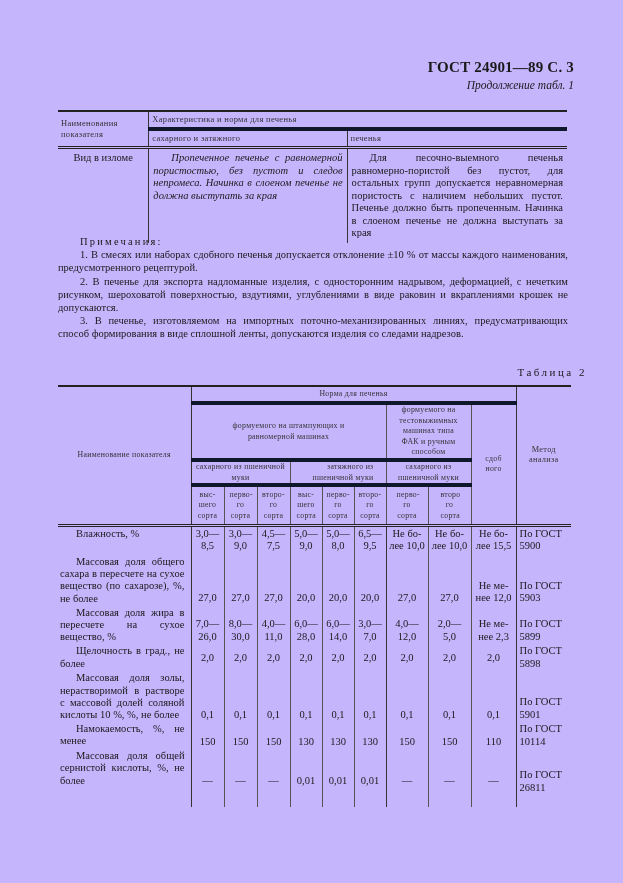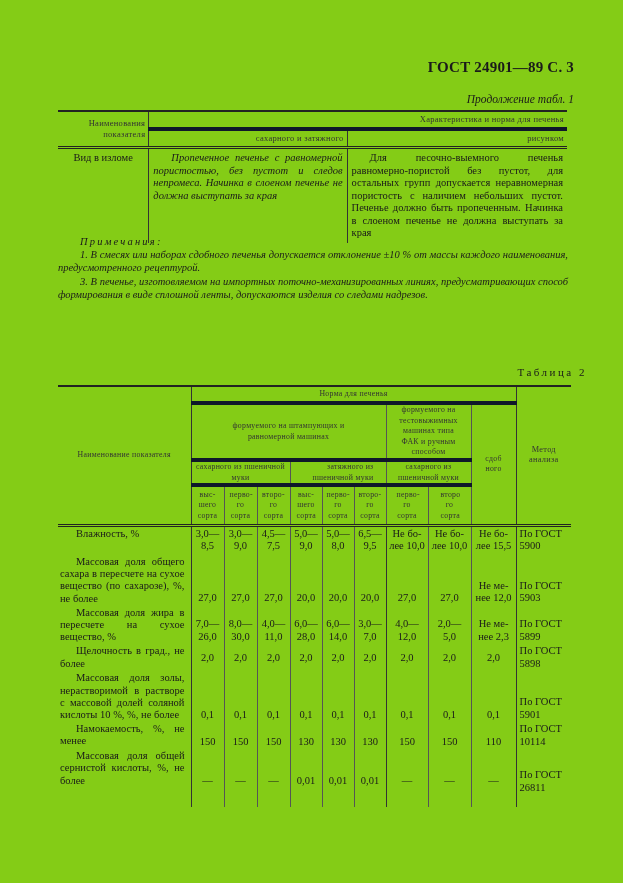--- a/index.html
+++ b/index.html
@@ -1,32 +1,32 @@
 <!DOCTYPE html>
 <html><head>
 <meta charset="utf-8">
 <style>
   html, body { margin: 0; padding: 0; background: #ffffff; }
   body { width: 623px; height: 883px; position: relative; overflow: hidden;
          font-family: "Liberation Serif", "DejaVu Serif", serif; color: #1a1a1a; }
-  .page { position: absolute; left: 0; top: 0; width: 623px; height: 883px; background: #84cc16; }
+  .page { position: absolute; left: 0; top: 0; width: 623px; height: 883px; background: #c4b5fd; }
 
   .gost-header { position: absolute; right: 49px; top: 59px; font-weight: bold; font-size: 15px; letter-spacing: 0.2px; }
-  .continuation { position: absolute; right: 49px; top: 93px; font-style: italic; font-size: 11.5px; }
+  .continuation { position: absolute; right: 49px; top: 79px; font-style: italic; font-size: 11.5px; }
 
   
   table { border-collapse: collapse; }
   .t1 { position: absolute; left: 58px; top: 110px; width: 509px; font-size: 10.5px; }
-  .t1 th { font-weight: normal; font-size: 8.5px; color: #333; text-align: right; padding: 2px 3px; letter-spacing: 0.3px; line-height: 11px; }
+  .t1 th { font-weight: normal; font-size: 8.5px; color: #333; text-align: left; padding: 2px 3px; letter-spacing: 0.3px; line-height: 11px; }
   .t1 td { vertical-align: top; padding: 3px 4px; line-height: 12.5px; }
   .t1 .c1 { width: 88px; }
   .t1 .c2 { width: 192px; }
   .t1 .c3 { width: 213px; }
 
-  .notes { position: absolute; left: 58px; top: 235px; width: 510px; font-size: 10.5px; line-height: 13.2px; text-align: justify; font-style: italic; }
+  .notes { position: absolute; left: 58px; top: 235px; width: 510px; font-size: 10.5px; line-height: 13.2px; text-align: justify; }
   .notes p { margin: 0; text-indent: 22px; }
   .notes .notes-title { letter-spacing: 2.2px; }
 
   .para { position: absolute; left: 58px; top: 334px; width: 510px; font-size: 11px; line-height: 15px; text-align: justify; }
   .para p { margin: 0; text-indent: 22px; }
 
   .table-label { position: absolute; right: 36px; top: 366px; font-size: 11px; letter-spacing: 2.5px; }
 
   
   .t2 { position: absolute; left: 58px; top: 385px; width: 510px; font-size: 10.5px; table-layout: fixed; }
@@ -58,33 +58,34 @@
         <col class="c2">
         <col class="c3">
       </colgroup>
     <tbody>
         <tr>
       <th class="bt bb2" rowspan="2">Наименования показателя</th>
       <th class="bt bl bbt" colspan="2">Характеристика и норма для печенья</th>
     </tr>
     <tr>
       <th class="bl bb2">сахарного и затяжного</th>
-      <th class="bl bb2">рисунком</th>
+      <th class="bl bb2">печенья</th>
     </tr>
     <tr style="height:74px;">
       <td style="text-align:center;">Вид в изломе</td>
       <td class="bl" style="text-align:justify; text-indent:18px;font-style:italic;">Пропеченное печенье с равномерной пористостью, без пустот и следов непромеса. Начинка в слоеном печенье не должна выступать за края</td>
       <td class="bl" style="text-align:justify; text-indent:18px;">Для песочно-выемного печенья равномерно-пористой без пустот, для остальных групп допускается неравномерная пористость с наличием небольших пустот. Печенье должно быть пропеченным. Начинка в слоеном печенье не должна выступать за края</td>
     </tr>
   </tbody>
     </table>
 
   <div class="notes">
     <p class="notes-title">Примечания:</p>
     <p>1. В смесях или наборах сдобного печенья допускается отклонение ±10 % от массы каждого наименования, предусмотренного рецептурой.</p>
+    <p>2. В печенье для экспорта надломанные изделия, с односторонним надрывом, деформацией, с нечетким рисунком, шероховатой поверхностью, вздутиями, углублениями в виде раковин и вкраплениями крошек не допускаются.</p>
     <p>3. В печенье, изготовляемом на импортных поточно-механизированных линиях, предусматривающих способ формирования в виде сплошной ленты, допускаются изделия со следами надрезов.</p>
   </div>
 
 
   <div class="table-label">Таблица 2</div>
 
   <table class="t2">
     <colgroup>
       <col style="width:133px">
         <col style="width:33px">

